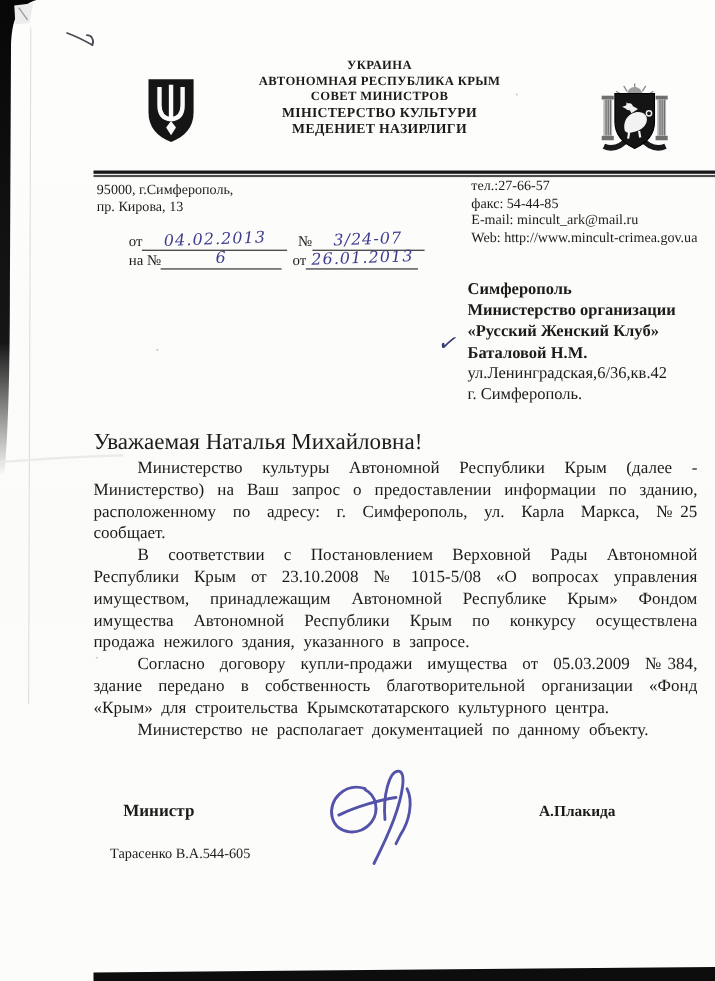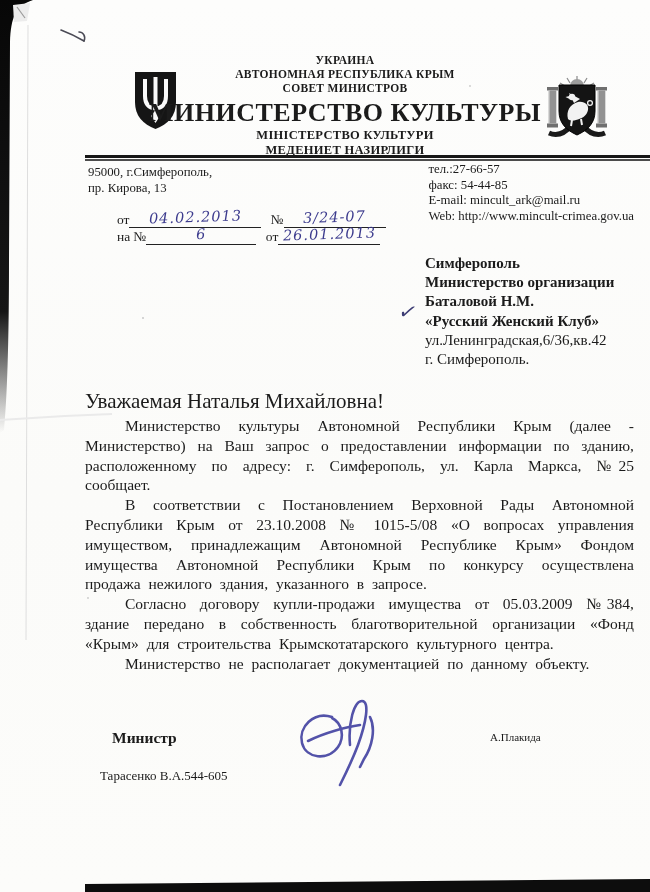--- a/index.html
+++ b/index.html
@@ -56,21 +56,21 @@
   .salutation { position: absolute; left: 85px; width: 530px; top: 389px; text-align: left; font-weight: normal; font-size: 21px; }
 
   .body-text {
     position: absolute; left: 85px; right: 16px; top: 416px;
     font-size: 15.5px; line-height: 19.8px;
     text-align: justify; word-spacing: 4px;
   }
   .body-text p { text-indent: 40px; }
 
   .minister  { position: absolute; left: 112px; top: 729px; font-weight: bold; font-size: 15.5px; }
-  .sig-name  { position: absolute; left: 490px; top: 731px; font-weight: normal; font-size: 11px; }
+  .sig-name  { position: absolute; left: 490px; top: 731px; font-weight: bold; font-size: 14px; }
   .executor  { position: absolute; left: 100px; top: 768px; font-size: 13px; }
   .signature-svg { position: absolute; left: 290px; top: 693px; }
 
   .emblem-left  { position: absolute; left: 132px; top: 70px; }
   .emblem-right { position: absolute; left: 545px; top: 72px; }
 </style>
 </head>
 <body>
 
 <div class="paper"></div>
@@ -142,21 +142,20 @@
     <path d="M24.5,24 L20.5,25 L24.5,27 Z" fill="#f2f2f2"></path>
     <path d="M36,47 L37,53 M27,48 L26,54" stroke="#f2f2f2" stroke-width="2"></path>
     <circle cx="45" cy="31" r="2.4" fill="none" stroke="#efefef" stroke-width="1.3"></circle>
   </g>
 </svg>
 
 <div class="head-center">
   <div class="head-small">УКРАИНА</div>
   <div class="head-small">АВТОНОМНАЯ РЕСПУБЛИКА КРЫМ</div>
   <div class="head-small">СОВЕТ МИНИСТРОВ</div>
-  <div class="head-big">МИНИСТЕРСТВО КУЛЬТУРЫ</div>
   <div class="head-sub">МІНІСТЕРСТВО КУЛЬТУРИ</div>
   <div class="head-sub">МЕДЕНИЕТ НАЗИРЛИГИ</div>
 </div>
 
 <div class="rule-wrap">
   <div class="rule-thick"></div>
   <div class="rule-thin"></div>
 </div>
 
 <div class="addr">
@@ -179,22 +178,22 @@
   <div class="ref-line">
     <span class="ref-label">на №</span><span class="u" style="width:110px"><span class="hw">6</span></span>
     <span class="ref-label" style="margin-left:6px">от</span><span class="u" style="width:102px"><span class="hw">26.01.2013</span></span>
   </div>
 </div>
 
 <div class="check">✓</div>
 <div class="recipient">
   <div class="b">Симферополь</div>
   <div class="b">Министерство организации</div>
+  <div class="b">«Русский Женский Клуб»</div>
   <div class="b">Баталовой Н.М.</div>
-  <div class="b">«Русский Женский Клуб»</div>
   <div>ул.Ленинградская,6/36,кв.42</div>
   <div>г. Симферополь.</div>
 </div>
 
 <div class="salutation">Уважаемая Наталья Михайловна!</div>
 
 <div class="body-text">
   <p>Министерство культуры Автономной Республики Крым (далее - Министерство) на Ваш запрос о предоставлении информации по зданию, расположенному по адресу: г. Симферополь, ул. Карла Маркса, №25 сообщает.</p>
   <p>В соответствии с Постановлением Верховной Рады Автономной Республики Крым от 23.10.2008 № 1015-5/08 «О вопросах управления имуществом, принадлежащим Автономной Республике Крым» Фондом имущества Автономной Республики Крым по конкурсу осуществлена продажа нежилого здания, указанного в запросе.</p>
   <p>Согласно договору купли-продажи имущества от 05.03.2009 №384, здание передано в собственность благотворительной организации «Фонд «Крым» для строительства Крымскотатарского культурного центра.</p>

